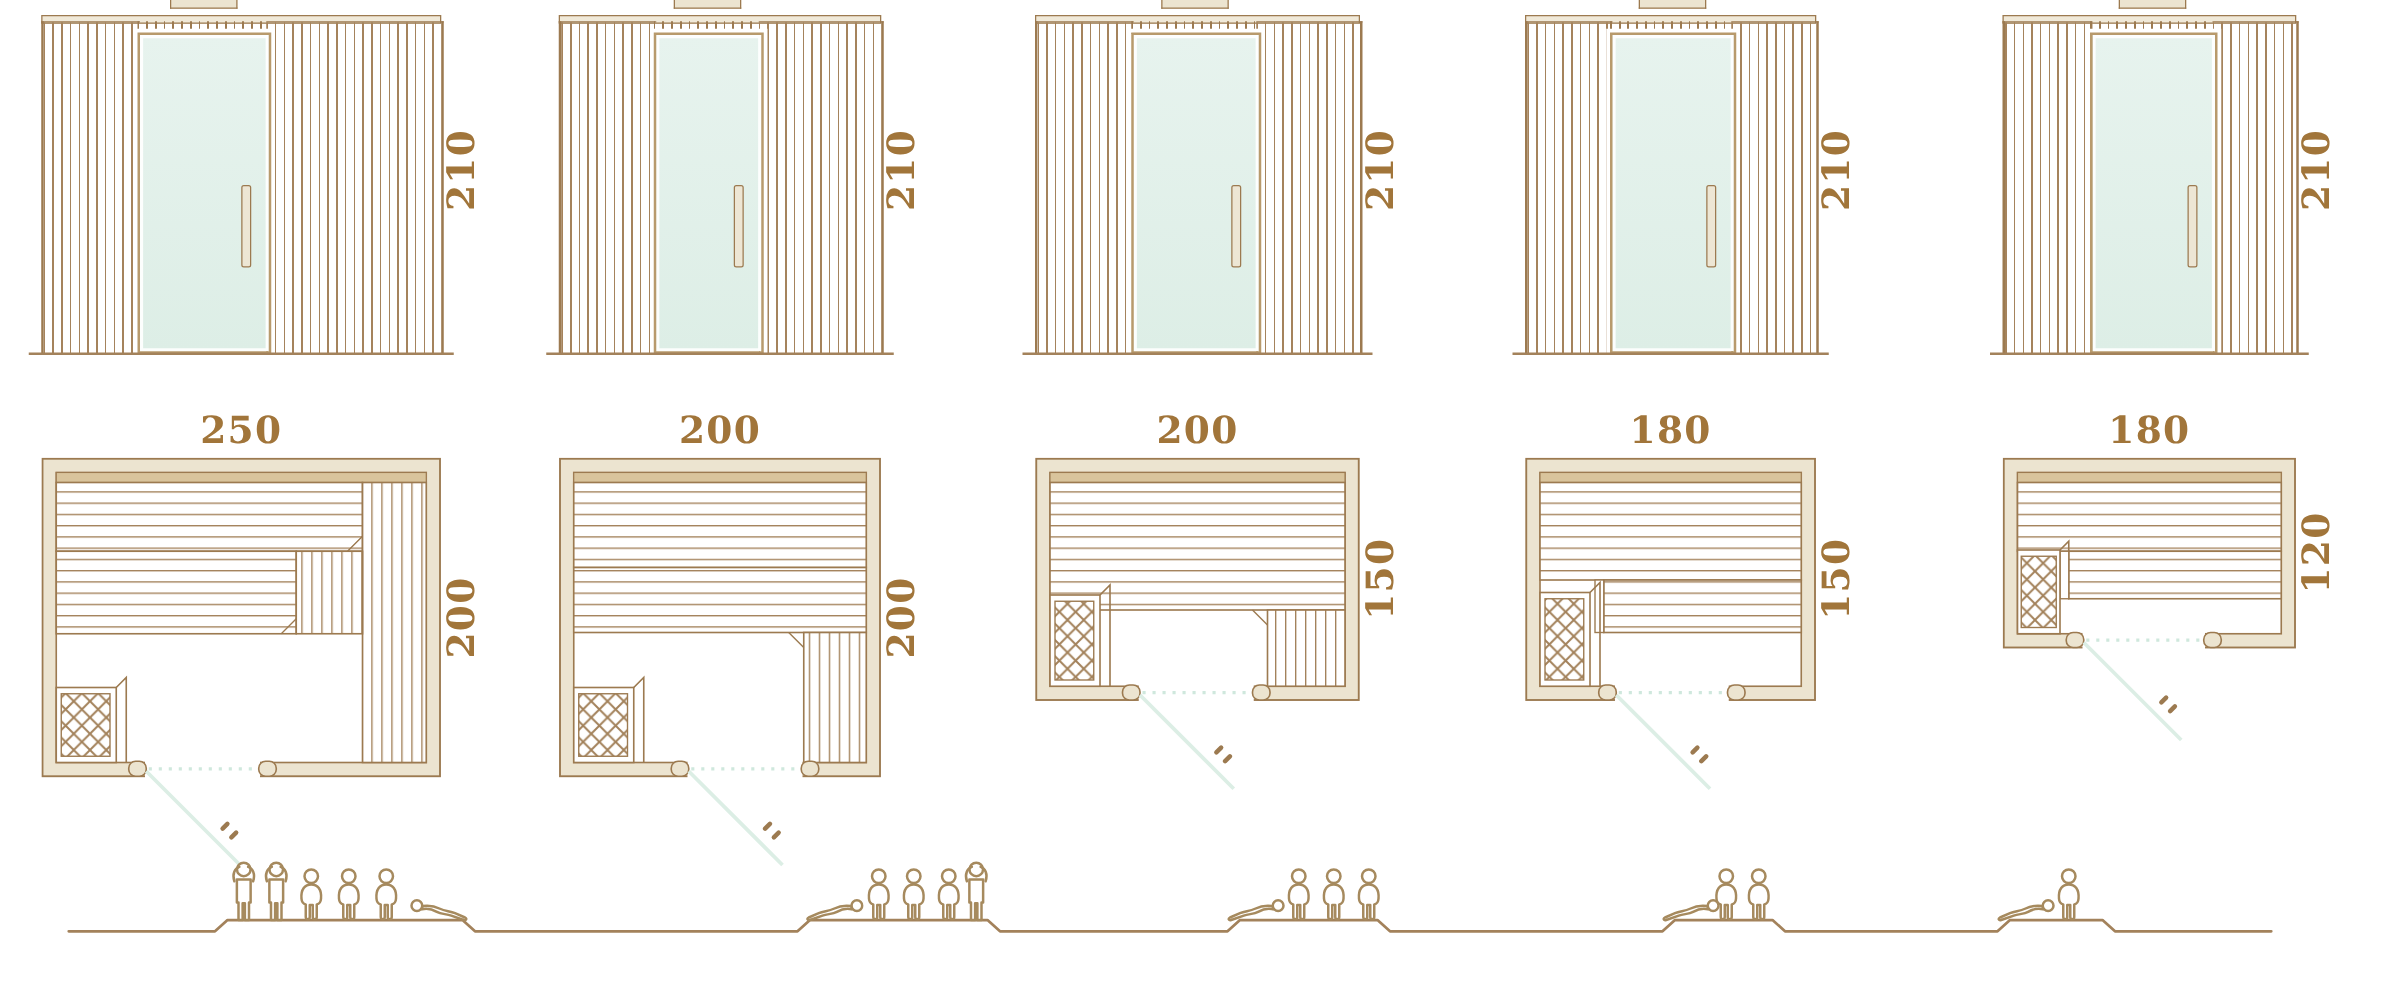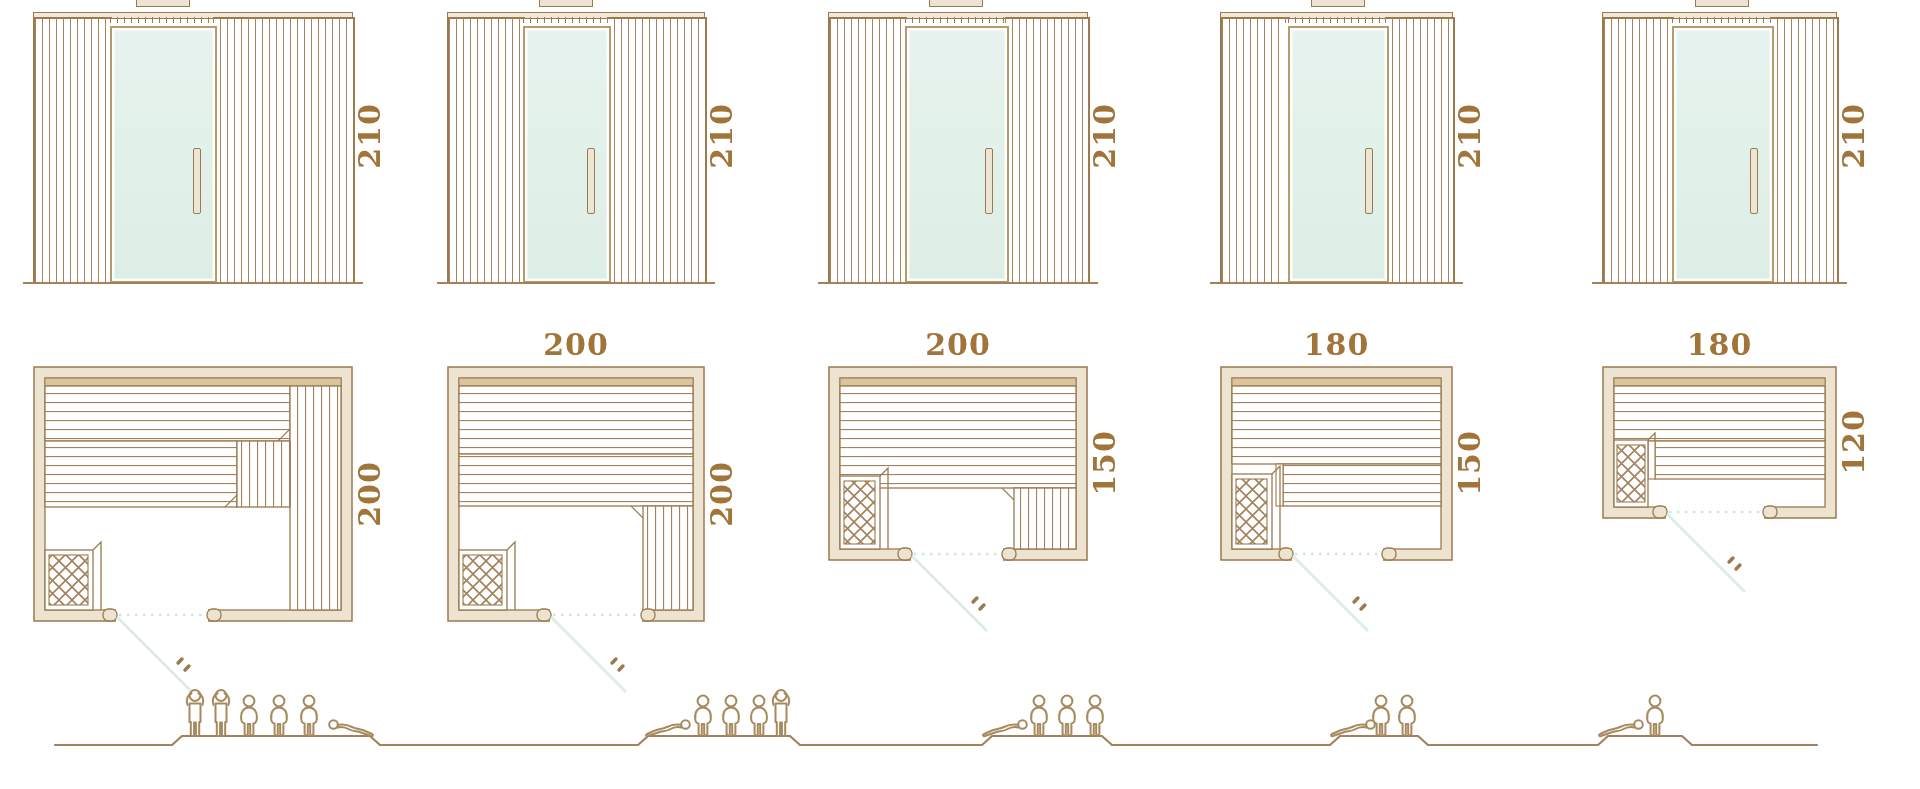--- a/index.html
+++ b/index.html
@@ -79,20 +79,21 @@
     <div class="roof"></div>
     <div class="panel pl" style="left:0;width:77px;"></div>
     <div class="panel pr" style="left:180px;width:140px;"></div>
     <div class="transom" style="left:77px;width:103px;"></div>
     <div class="door" style="left:77px;width:103px;">
       <div class="handle" style="left:81px;"></div>
     </div>
     <div class="baseline"></div>
   </div>
   <div class="dim rot" style="left:302px;top:120px;width:70px;height:32px;">210</div>
+  <div class="dim plan-w">250</div>
   <div class="dim rot" style="left:302px;top:478px;width:70px;height:32px;">200</div>
   <svg class="plan-svg" width="320" height="342">
     <g stroke="#9c7a50" stroke-width="1.5">
       <rect x="1" y="1" width="318" height="254" fill="#ece4d0"></rect>
       <rect x="12" y="12" width="296" height="232" fill="#fff" stroke-width="1.3"></rect>
       <rect x="83" y="241.5" width="92" height="16" fill="#fff" stroke="none"></rect>
       <rect x="12" y="12" width="296" height="8" fill="#d9c49c" stroke-width="0.9"></rect>
       <rect x="12" y="20" width="245" height="55" fill="url(#hs)" stroke-width="1.3"></rect>
       <rect x="257" y="20" width="51" height="224" fill="url(#vs)" stroke-width="1.3"></rect>
       <rect x="12" y="75" width="192" height="66" fill="url(#hs)" stroke-width="1.3"></rect>

